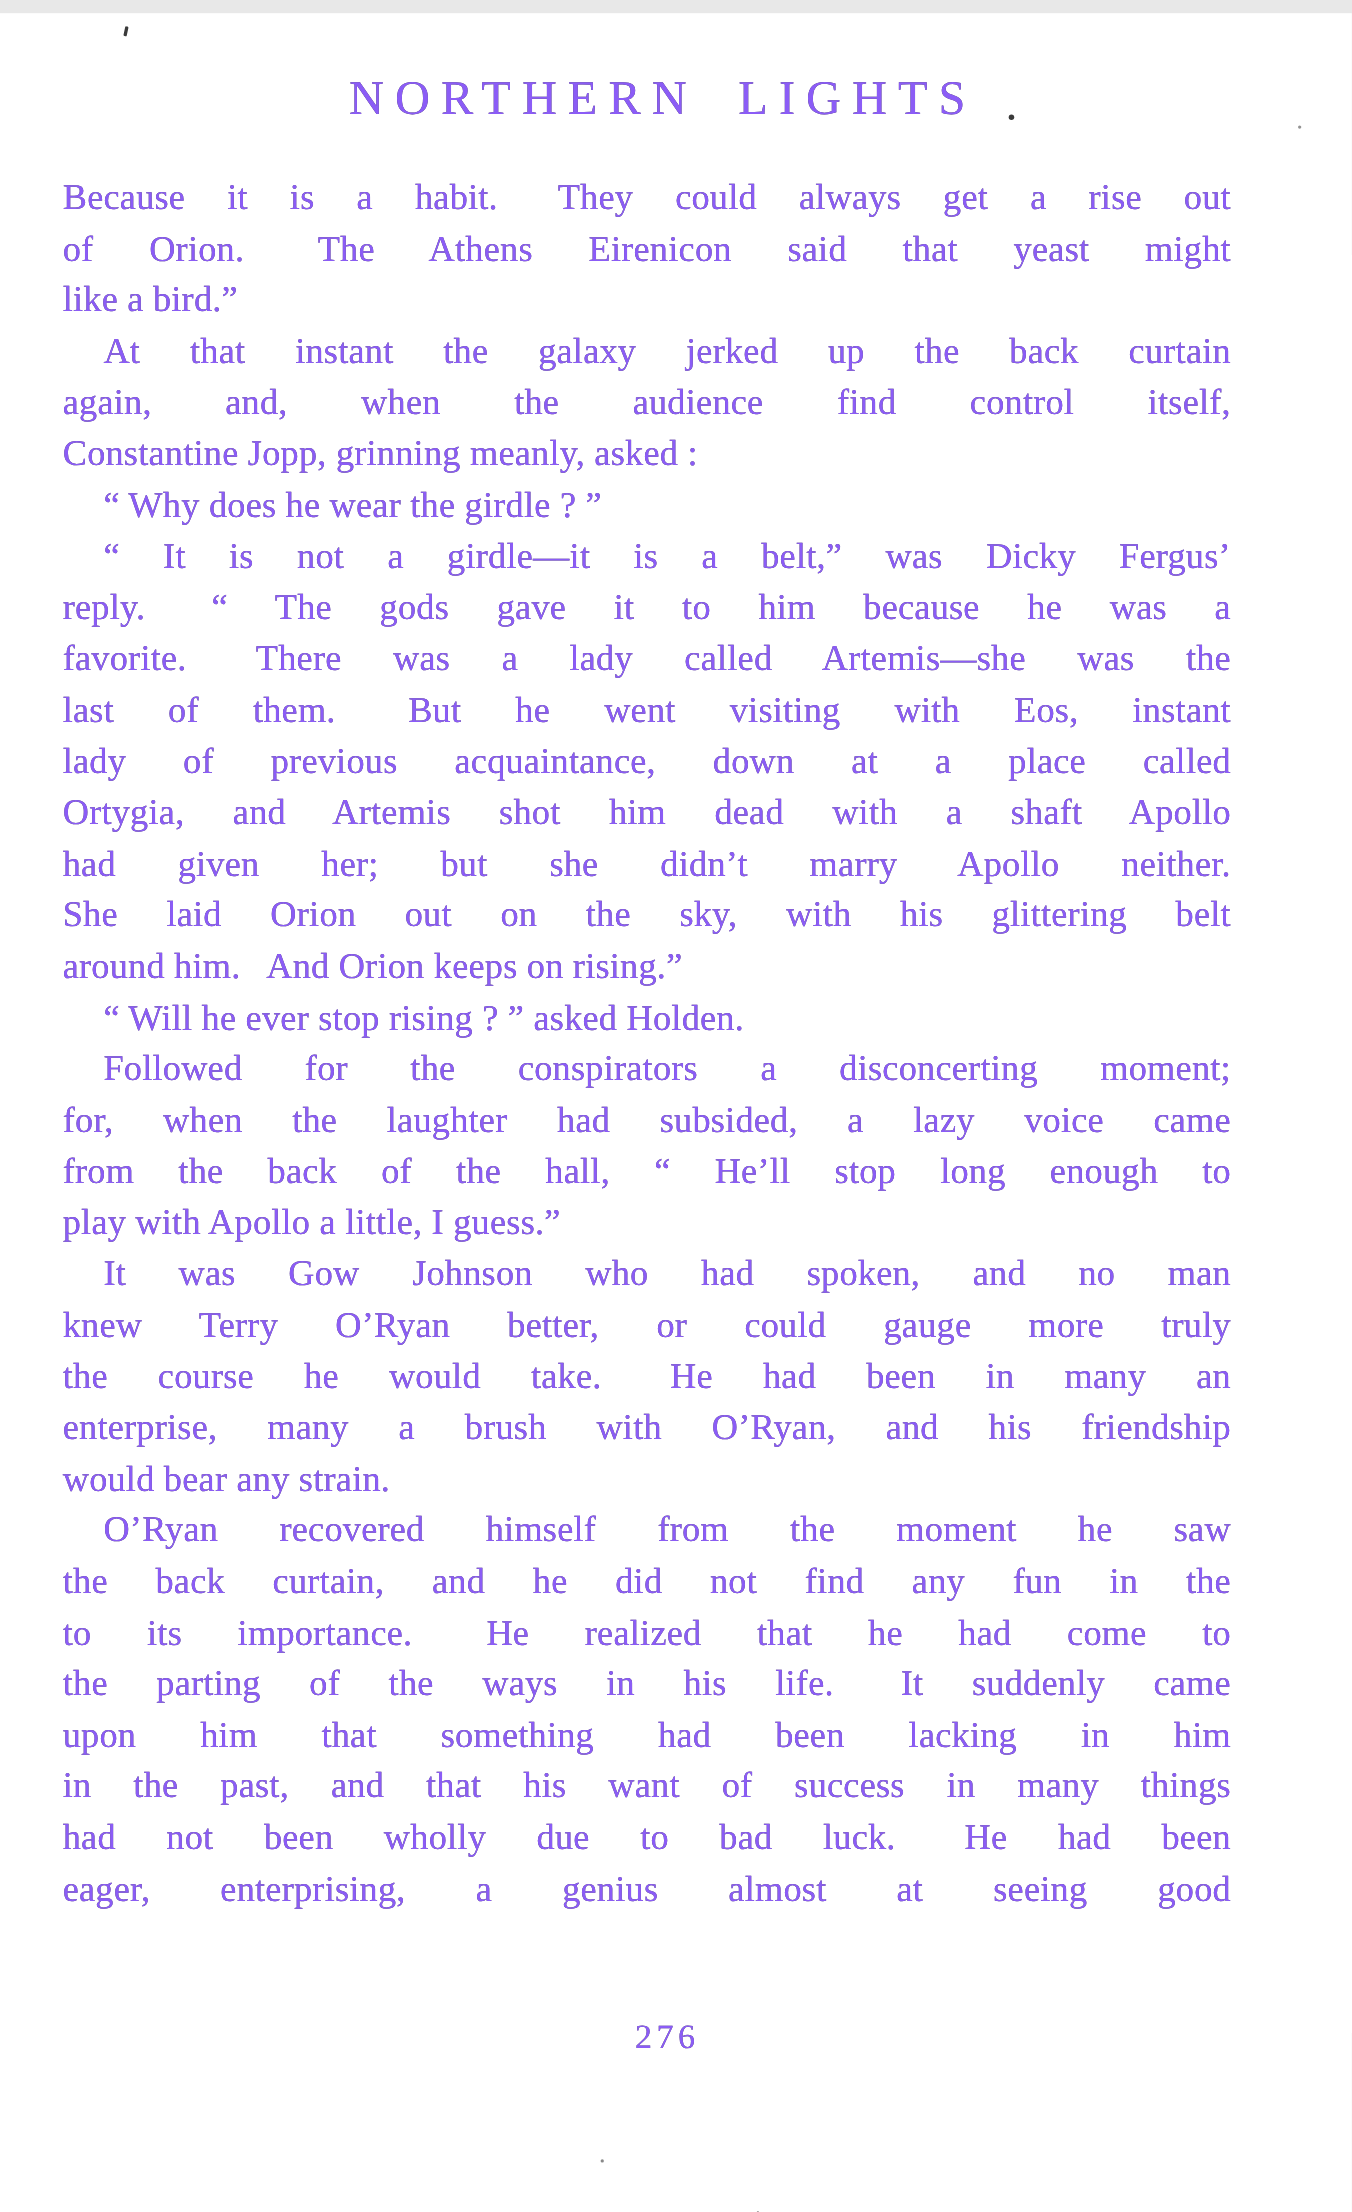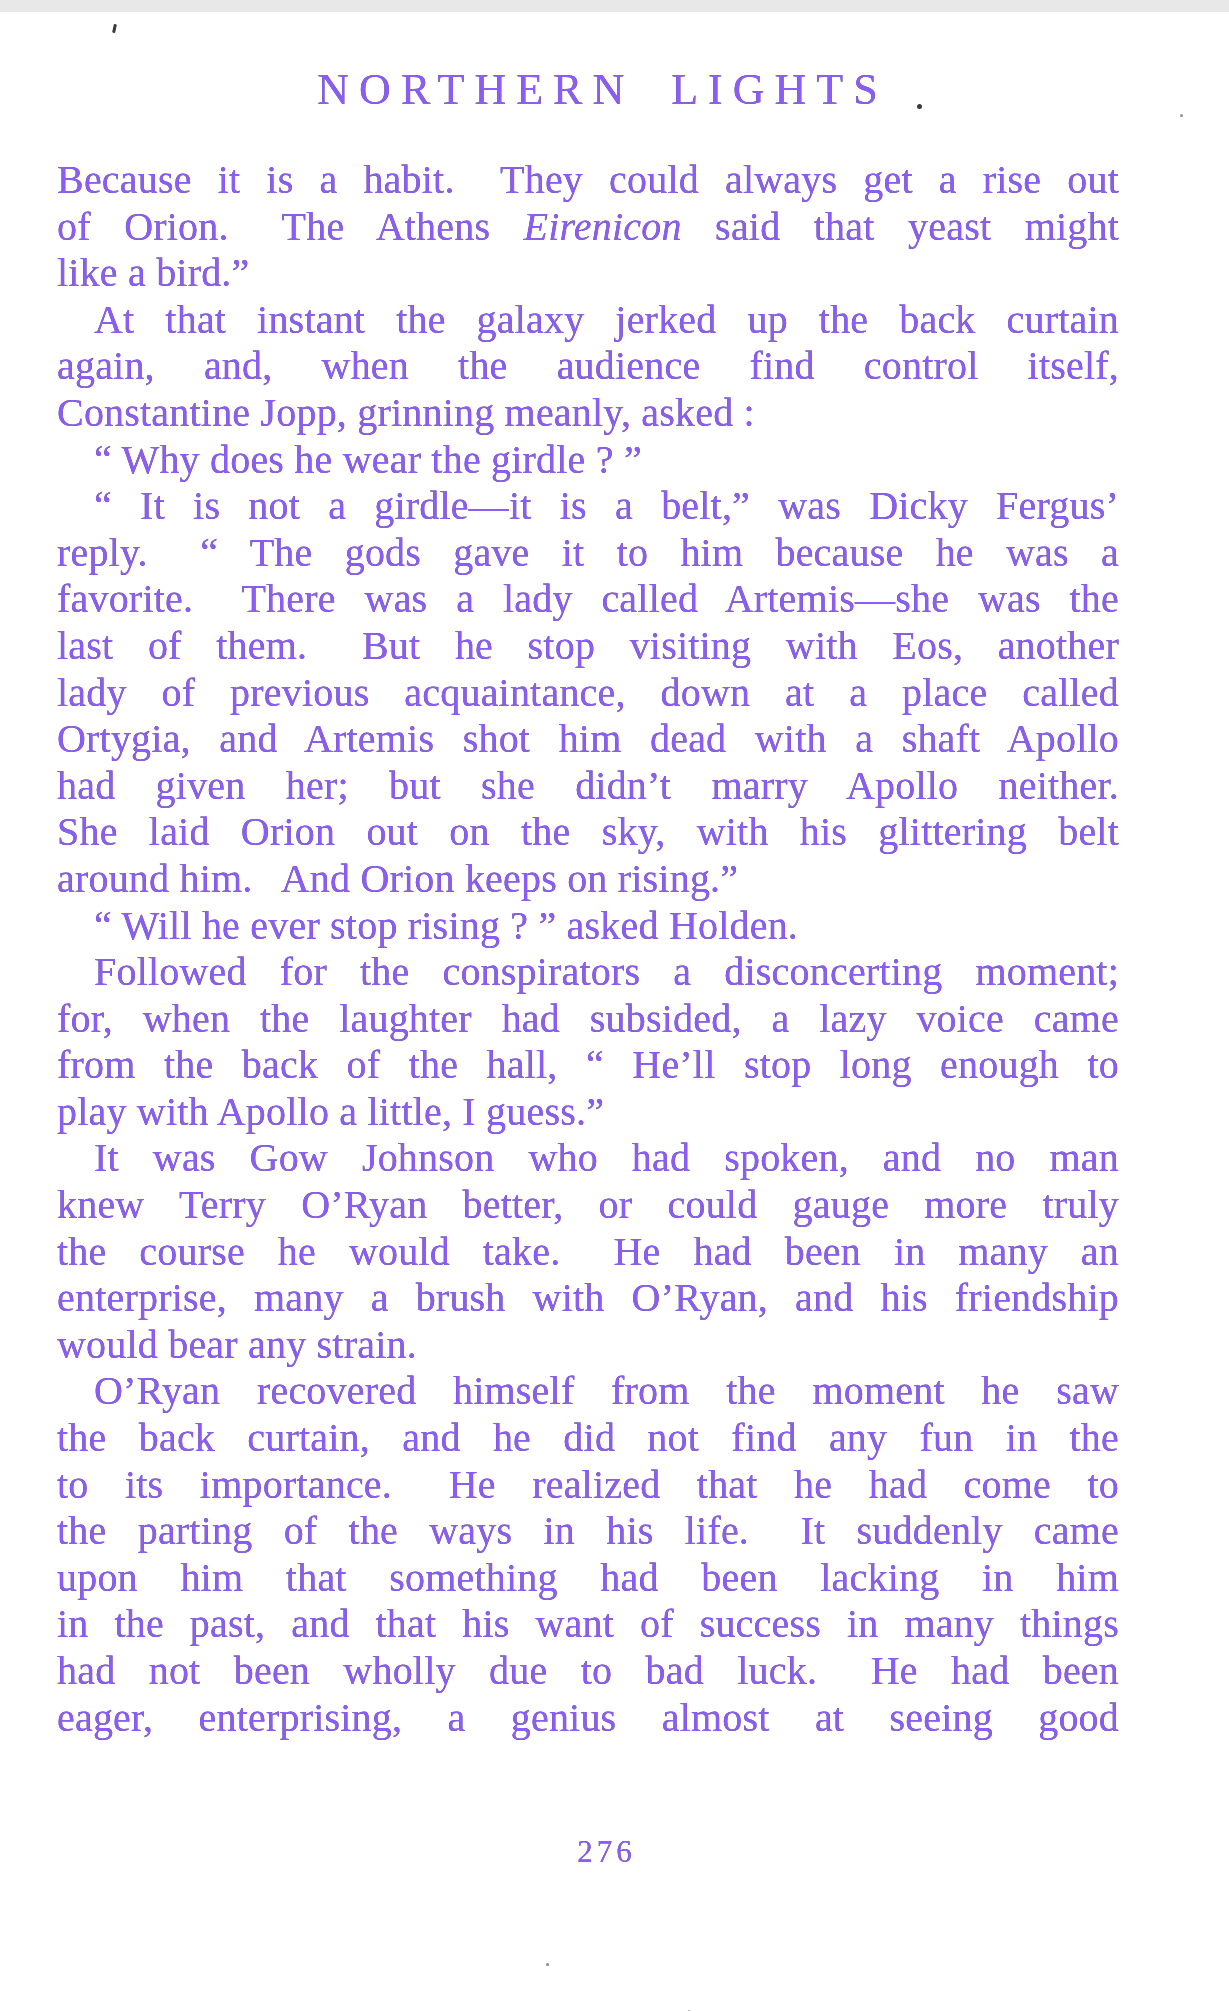--- a/index.html
+++ b/index.html
@@ -27,33 +27,33 @@
     text-shadow: 0 0 0.6px rgba(0,0,0,0.75);
   }
   .text-block {
     position: absolute;
     top: 145px;
     left: 57px;
     width: 1062px;
   }
   .line {
     line-height: 46.6px;
-    font-size: 40px;
+    font-size: 33px;
     letter-spacing: 0.2px;
     text-shadow: 0 0 0.6px rgba(0,0,0,0.7);
     text-align: left;
     white-space: nowrap;
   }
   .line.j {
     white-space: normal;
     text-align: justify;
     text-align-last: justify;
   }
   .line.indent { padding-left: 37px; }
-  .it { font-style: italic; }
+  .it { }
   .folio {
     position: absolute;
     top: 1822px;
     left: 0;
     width: 100%;
     margin-left: -8px;
     text-align: center;
     font-size: 31px;
     letter-spacing: 4px;
     text-shadow: 0 0 0.5px rgba(0,0,0,0.7);
@@ -85,21 +85,21 @@
         <div class="line j"><span>again, and, when the audience find control itself,</span></div>
         <div class="line"><span>Constantine Jopp, grinning meanly, asked :</span></div>
       </div>
       <div>
         <div class="line indent"><span>“ Why does he wear the girdle ? ”</span></div>
       </div>
       <div>
         <div class="line j indent"><span>“ It is not a girdle—it is a belt,” was Dicky Fergus’</span></div>
         <div class="line j"><span>reply.  “ The gods gave it to him because he was a</span></div>
         <div class="line j"><span>favorite.  There was a lady called Artemis—she was the</span></div>
-        <div class="line j"><span>last of them.  But he stop visiting with Eos, another</span></div>
+        <div class="line j"><span>last of them.  But he went visiting with Eos, instant</span></div>
         <div class="line j"><span>lady of previous acquaintance, down at a place called</span></div>
         <div class="line j"><span>Ortygia, and Artemis shot him dead with a shaft Apollo</span></div>
         <div class="line j"><span>had given her; but she didn’t marry Apollo neither.</span></div>
         <div class="line j"><span>She laid Orion out on the sky, with his glittering belt</span></div>
         <div class="line"><span>around him.  And Orion keeps on rising.”</span></div>
       </div>
       <div>
         <div class="line indent"><span>“ Will he ever stop rising ? ” asked Holden.</span></div>
       </div>
       <div>

